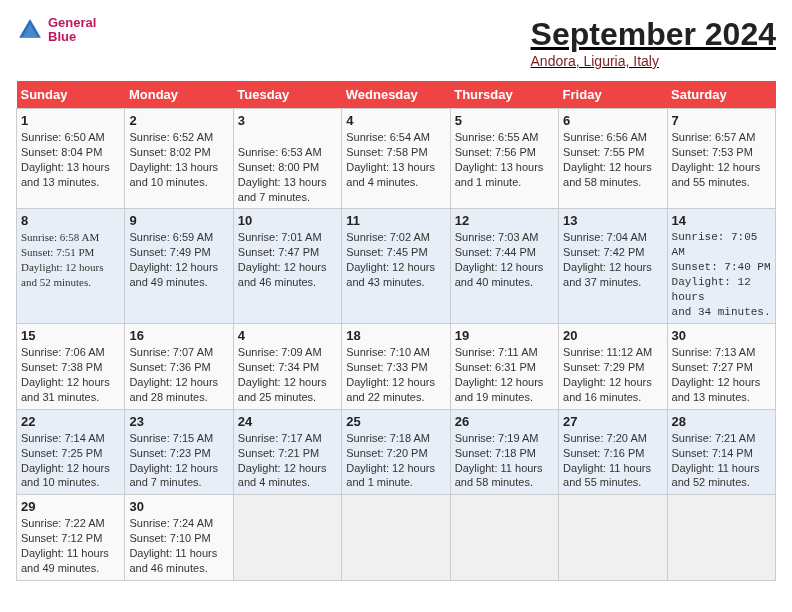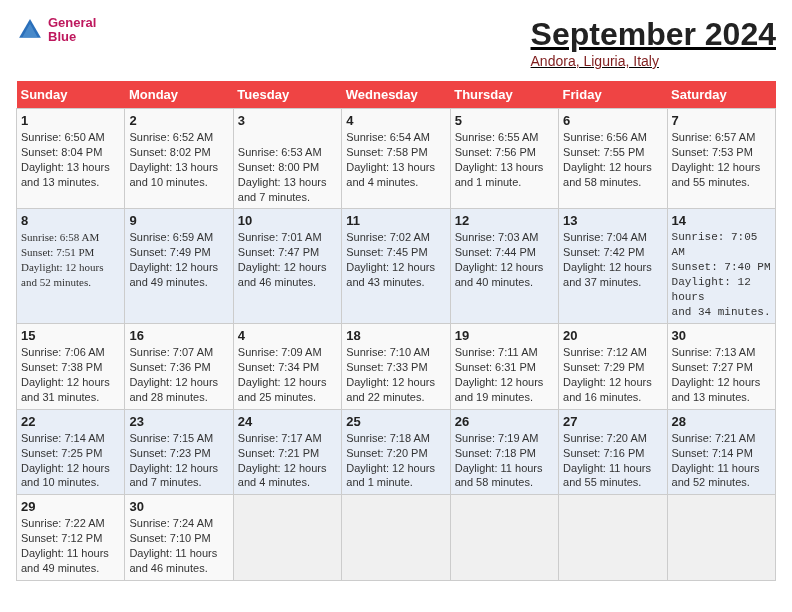--- a/index.html
+++ b/index.html
@@ -253,21 +253,21 @@
         </td>
         <td>
           <span class="day-num">19</span>
           <div class="day-info" style="white-space: pre-line;">Sunrise: 7:11 AM
 Sunset: 6:31 PM
 Daylight: 12 hours
 and 19 minutes.</div>
         </td>
         <td>
           <span class="day-num">20</span>
-          <div class="day-info" style="white-space: pre-line;">Sunrise: 7:12 AM
+          <div class="day-info" style="white-space: pre-line;">Sunrise: 11:12 AM
 Sunset: 7:29 PM
 Daylight: 12 hours
 and 16 minutes.</div>
         </td>
         <td>
           <span class="day-num">30</span>
           <div class="day-info" style="white-space: pre-line;">Sunrise: 7:13 AM
 Sunset: 7:27 PM
 Daylight: 12 hours
 and 13 minutes.</div>

